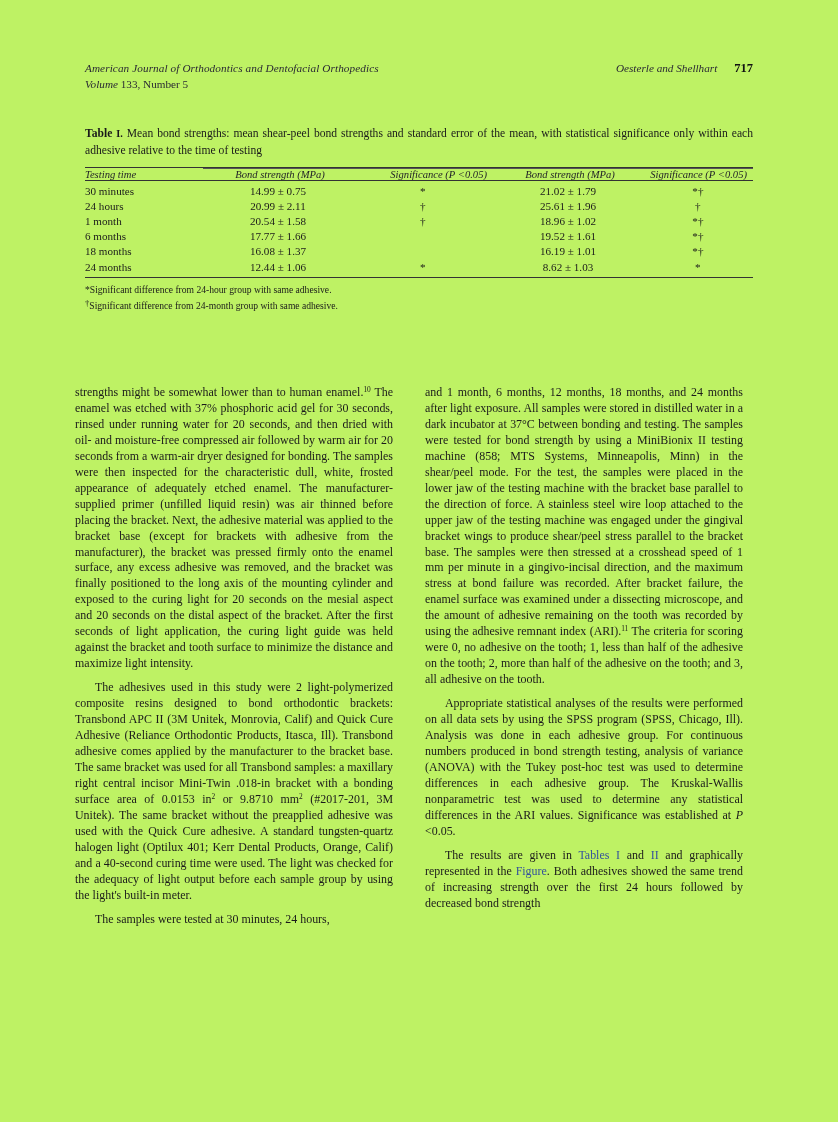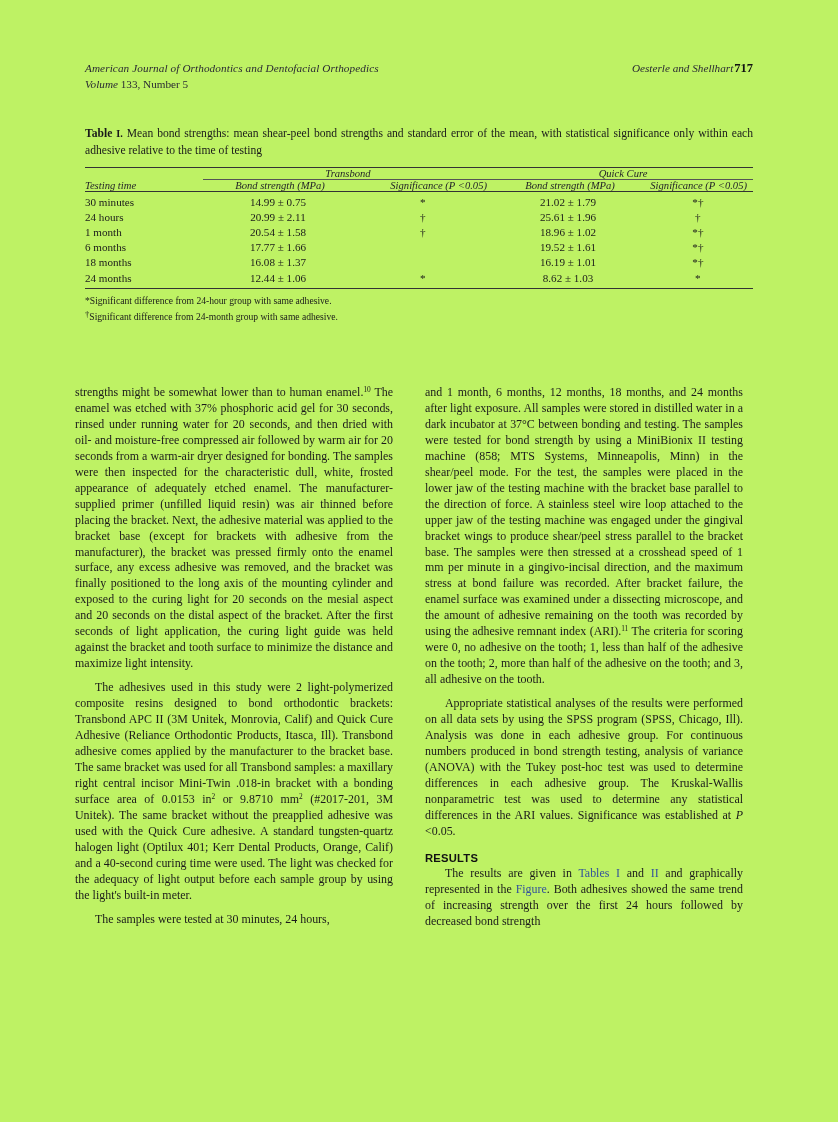--- a/index.html
+++ b/index.html
@@ -45,21 +45,21 @@
     font-style: italic;
     font-size: 11.2px;
     color: #2a2a33;
     white-space: nowrap;
   }
   .runhead-page {
     font-style: normal;
     font-weight: bold;
     font-size: 12.5px;
     color: #111;
-    margin-left: 1px;
+    margin-left: 17px;
   }
   .runhead-vol {
     font-size: 11.2px;
     color: #2a2a33;
   }
   .runhead-vol .vi { font-style: italic; }
 
   
   .table-block {
     position: absolute;
@@ -224,25 +224,20 @@
       <span class="lbl-num">I.</span>
       <span>Mean bond strengths: mean shear-peel bond strengths and standard error of the mean, with statistical significance only within each adhesive relative to the time of testing</span>
     </div>
 
     <table class="data">
       <tbody>
         <tr class="rule-top">
             <td colspan="5"></td>
           </tr>
 
-        <tr class="grp-row">
-          <th class="spacer"></th>
-          <th colspan="2">Transbond</th>
-          <th colspan="2">Quick Cure</th>
-        </tr>
 
         <tr class="sub-row">
           <th class="nobar">Testing time</th>
           <th class="c-bs">Bond strength (MPa)</th>
           <th class="c-sig">Significance (P &lt;0.05)</th>
           <th class="c-bs">Bond strength (MPa)</th>
           <th class="c-sig">Significance (P &lt;0.05)</th>
         </tr>
 
         <tr class="rule-top">
@@ -316,20 +311,19 @@
       <p class="indent"><span>The adhesives used in this study were 2 light-polymerized composite resins designed to bond orthodontic brackets: Transbond APC II (3M Unitek, Monrovia, Calif) and Quick Cure Adhesive (Reliance Orthodontic Products, Itasca, Ill). Transbond adhesive comes applied by the manufacturer to the bracket base. The same bracket was used for all Transbond samples: a maxillary right central incisor Mini-Twin .018-in bracket with a bonding surface area of 0.0153 in</span><sup>2</sup><span> or 9.8710 mm</span><sup>2</sup><span> (#2017-201, 3M Unitek). The same bracket without the preapplied adhesive was used with the Quick Cure adhesive. A standard tungsten-quartz halogen light (Optilux 401; Kerr Dental Products, Orange, Calif) and a 40-second curing time were used. The light was checked for the adequacy of light output before each sample group by using the light's built-in meter.</span></p>
 
       <p class="indent"><span>The samples were tested at 30 minutes, 24 hours,</span></p>
     </div>
 
     <div class="col col-right">
       <p><span>and 1 month, 6 months, 12 months, 18 months, and 24 months after light exposure. All samples were stored in distilled water in a dark incubator at 37°C between bonding and testing. The samples were tested for bond strength by using a MiniBionix II testing machine (858; MTS Systems, Minneapolis, Minn) in the shear/peel mode. For the test, the samples were placed in the lower jaw of the testing machine with the bracket base parallel to the direction of force. A stainless steel wire loop attached to the upper jaw of the testing machine was engaged under the gingival bracket wings to produce shear/peel stress parallel to the bracket base. The samples were then stressed at a crosshead speed of 1 mm per minute in a gingivo-incisal direction, and the maximum stress at bond failure was recorded. After bracket failure, the enamel surface was examined under a dissecting microscope, and the amount of adhesive remaining on the tooth was recorded by using the adhesive remnant index (ARI).</span><sup>11</sup><span> The criteria for scoring were 0, no adhesive on the tooth; 1, less than half of the adhesive on the tooth; 2, more than half of the adhesive on the tooth; and 3, all adhesive on the tooth.</span></p>
 
       <p class="indent"><span>Appropriate statistical analyses of the results were performed on all data sets by using the SPSS program (SPSS, Chicago, Ill). Analysis was done in each adhesive group. For continuous numbers produced in bond strength testing, analysis of variance (ANOVA) with the Tukey post-hoc test was used to determine differences in each adhesive group. The Kruskal-Wallis nonparametric test was used to determine any statistical differences in the ARI values. Significance was established at </span><span class="ital">P</span><span> &lt;0.05.</span></p>
 
-      <h2 class="section">RESULTS</h2>
 
       <p class="indent"><span>The results are given in </span><a class="xref" href="#">Tables I</a><span> and </span><a class="xref" href="#">II</a><span> and graphically represented in the </span><a class="xref" href="#">Figure</a><span>. Both adhesives showed the same trend of increasing strength over the first 24 hours followed by decreased bond strength</span></p>
     </div>
 
   </div>
 
 </div>
 
 </body></html>

